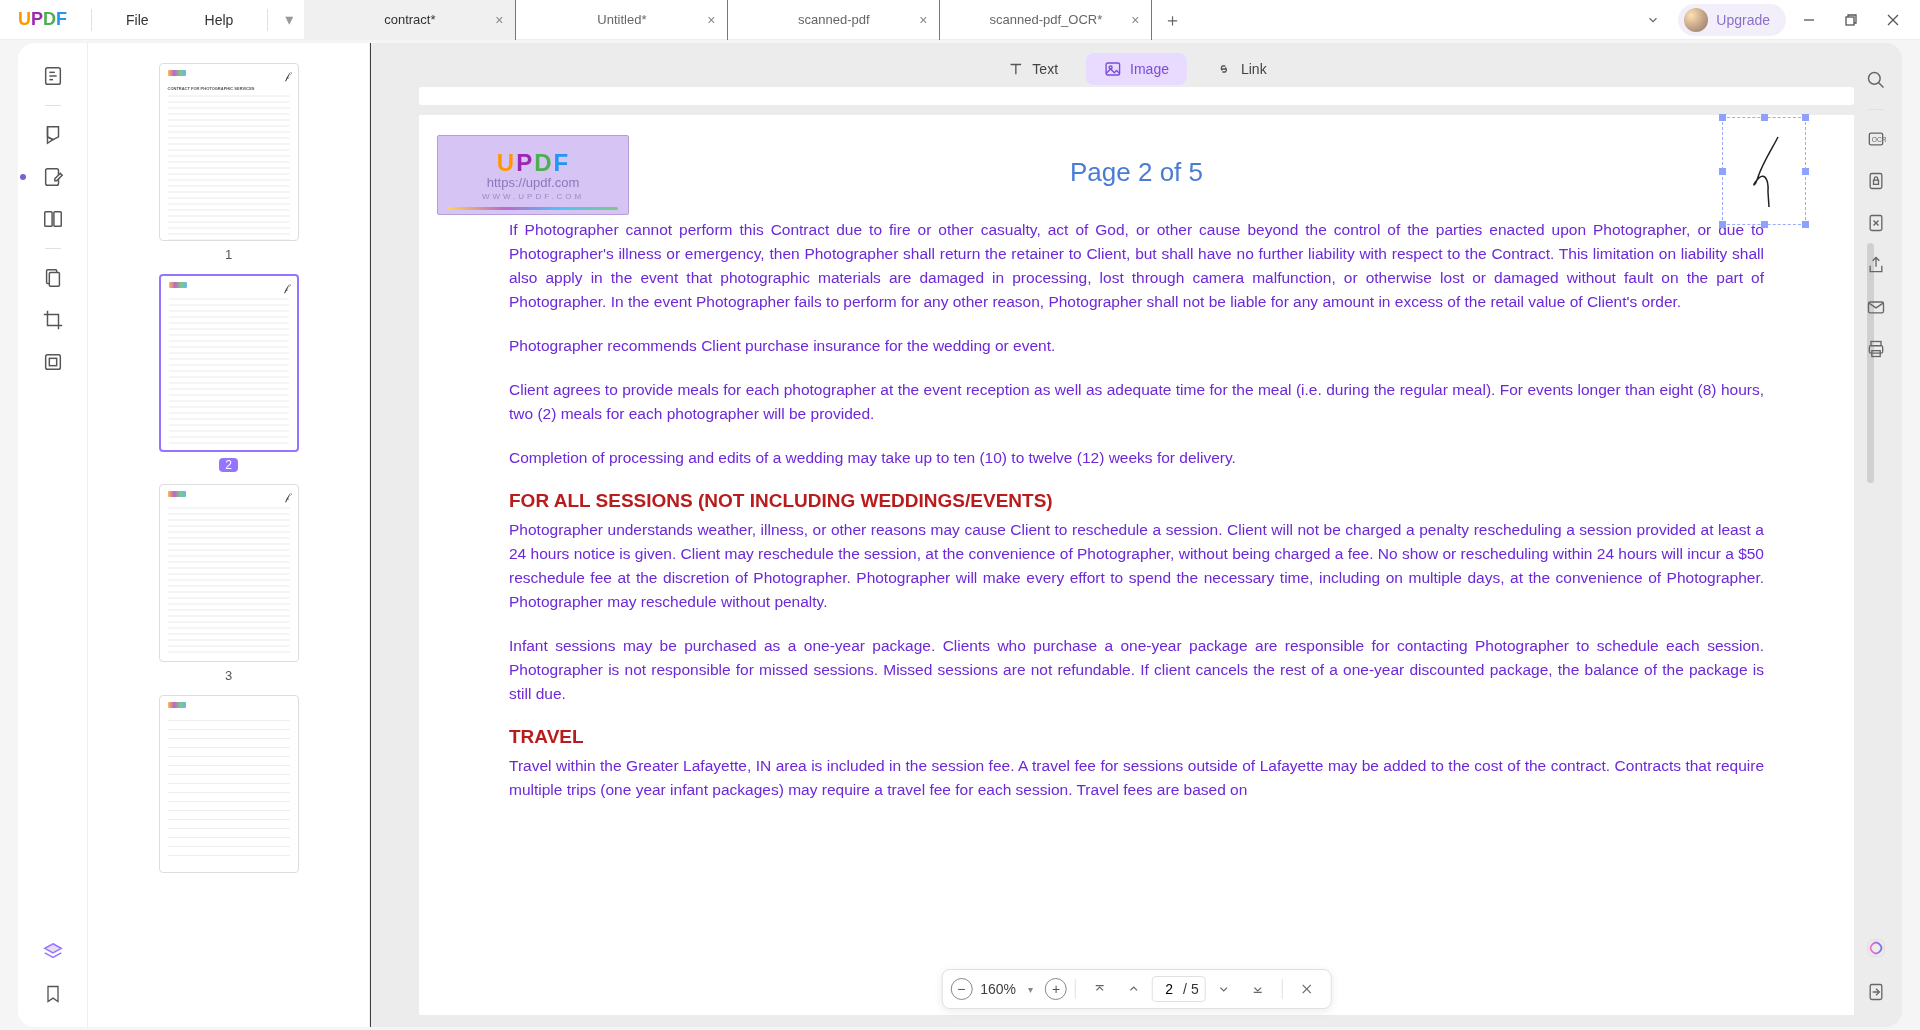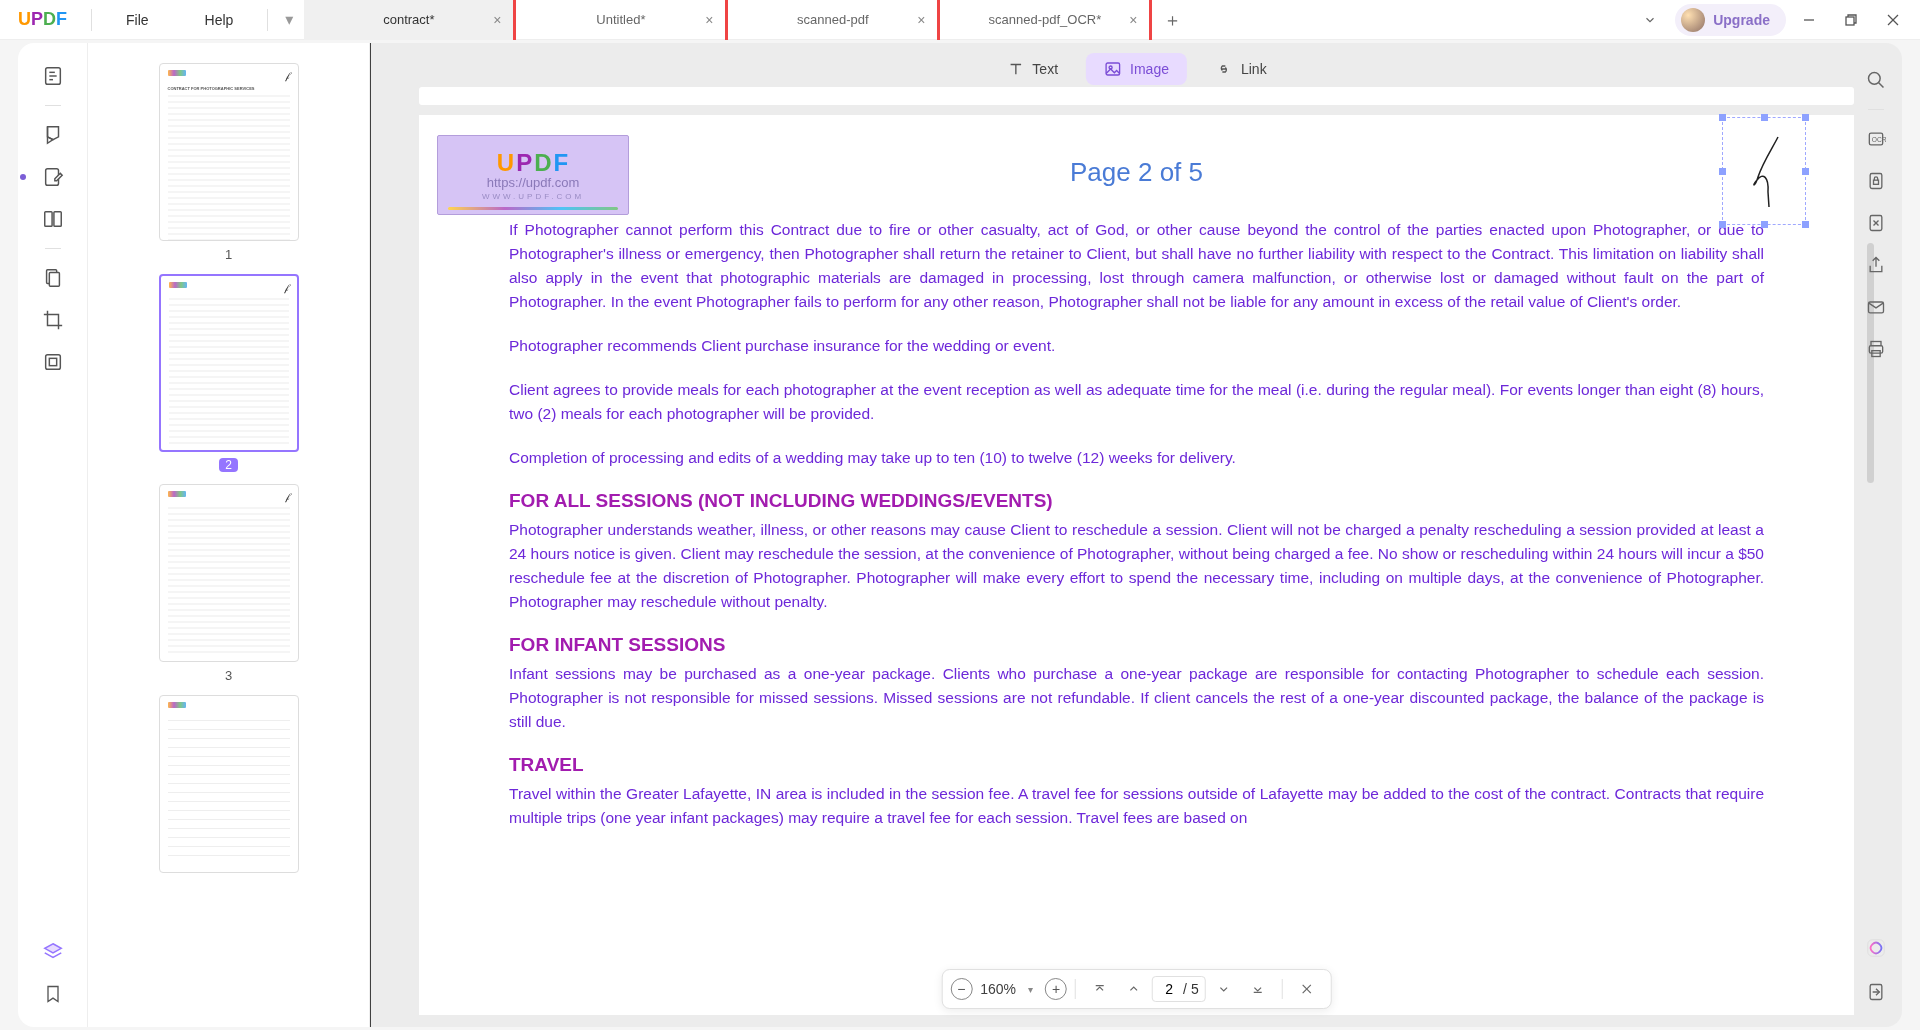--- a/index.html
+++ b/index.html
@@ -9,25 +9,25 @@
 .titlebar { height: 40px; background: #fff; display: flex; align-items: center; border-bottom: 1px solid #eee; }
 .logo { padding: 0 18px; font-weight: 700; font-size: 18px; }
 .logo .u { color: #ff9800; }
 .logo .p { color: #9c27b0; }
 .logo .d { color: #4caf50; }
 .logo .f { color: #2196f3; }
 .vdiv { width: 1px; height: 22px; background: #e0e0e0; margin: 0 6px; }
 .menu-item { padding: 0 28px; font-size: 14px; color: #333; cursor: pointer; }
 .tab-drop { width: 30px; text-align: center; color: #999; cursor: pointer; }
 .tabs { display: flex; height: 40px; }
-.tab { position: relative; width: 212px; display: flex; align-items: center; justify-content: center; font-size: 13px; color: #666; border-right: 3px solid #ef4444; cursor: pointer; }
+.tab { position: relative; width: 212px; display: flex; align-items: center; justify-content: center; font-size: 13px; color: #666; border-right: 1px solid #ef4444; cursor: pointer; }
 .tab.active { background: #f0f0f0; color: #333; }
 .tab-close { position: absolute; right: 12px; color: #888; font-size: 14px; cursor: pointer; }
 .tab-add { width: 40px; display: flex; align-items: center; justify-content: center; color: #666; font-size: 18px; cursor: pointer; }
-.titlebar-right { margin-left: auto; display: flex; align-items: center; gap: 4px; padding-right: 8px; font-weight: bold; }
+.titlebar-right { margin-left: auto; display: flex; align-items: center; gap: 4px; padding-right: 8px; }
 .chev-tabs { padding: 0 14px; color: #666; cursor: pointer; }
 .upgrade-pill { display: flex; align-items: center; gap: 8px; background: #f3effa; padding: 4px 16px 4px 6px; border-radius: 18px; cursor: pointer; }
 .avatar { width: 24px; height: 24px; border-radius: 50%; background: radial-gradient(circle at 30% 30%, #ffe0b2, #8d6e63); }
 .upgrade-pill span { color: #8a6fc7; font-size: 14px; }
 .win-btn { width: 38px; height: 30px; display: flex; align-items: center; justify-content: center; color: #555; cursor: pointer; font-size: 13px; }
 
 
 .main { position: absolute; top: 40px; left: 0; right: 0; bottom: 0; display: flex; }
 
 
@@ -70,21 +70,21 @@
 .sig-box { position: absolute; top: 2px; right: 48px; width: 84px; height: 108px; border: 1px dashed #9fa8ff; }
 .sig-box .handle { position:absolute; width:7px; height:7px; background:#8da1ff; }
 .sig-box .h-tl{top:-4px;left:-4px;} .sig-box .h-tr{top:-4px;right:-4px;}
 .sig-box .h-bl{bottom:-4px;left:-4px;} .sig-box .h-br{bottom:-4px;right:-4px;}
 .sig-box .h-tm{top:-4px;left:calc(50% - 3px);} .sig-box .h-bm{bottom:-4px;left:calc(50% - 3px);}
 .sig-box .h-ml{left:-4px;top:calc(50% - 3px);} .sig-box .h-mr{right:-4px;top:calc(50% - 3px);}
 .sig-path { position:absolute; top:14px; left:20px; }
 
 .page-title { text-align: center; color: #4a7bd6; font-size: 26px; font-weight: 500; margin-bottom: 30px; margin-top: 20px; }
 .body-text { font-size: 15.5px; color: #6d28d9; line-height: 1.55; text-align: justify; margin-bottom: 20px; }
-.section-h { font-size: 19px; font-weight: 700; color: #a21caf; margin-bottom: 6px; margin-top: 8px; }
+.section-h { font-size: 19px; font-weight: 700; color: #b91c1c; margin-bottom: 6px; margin-top: 8px; }
 
 
 .right-tools { position: absolute; top: 10px; right: 4px; bottom: 10px; width: 44px; display: flex; flex-direction: column; align-items: center; gap: 4px; padding-top: 8px; }
 .right-tools .tool-btn { color:#666; }
 .right-bottom { margin-top:auto; margin-bottom:6px; display:flex; flex-direction:column; gap:6px; align-items:center;}
 
 
 .bottom-bar { position: absolute; bottom: 18px; left: 50%; transform: translateX(-50%); background: #fff; border: 1px solid #e0e0e0; box-shadow: 0 2px 10px rgba(0,0,0,0.08); border-radius: 8px; height: 40px; display: flex; align-items: center; padding: 0 8px; gap: 2px; z-index:10;}
 .bb-btn { width: 32px; height: 32px; display: flex; align-items: center; justify-content: center; color: #555; cursor: pointer; border-radius:4px;}
 .bb-btn.circ { border:1.5px solid #888; border-radius:50%; width:22px; height:22px; font-size:14px; }
@@ -315,21 +315,20 @@
           </svg>
       </div>
 
       <div class="page-title">Page 2 of 5</div>
       <p class="body-text">If Photographer cannot perform this Contract due to fire or other casualty, act of God, or other cause beyond the control of the parties enacted upon Photographer, or due to Photographer's illness or emergency, then Photographer shall return the retainer to Client, but shall have no further liability with respect to the Contract. This limitation on liability shall also apply in the event that photographic materials are damaged in processing, lost through camera malfunction, or otherwise lost or damaged without fault on the part of Photographer. In the event Photographer fails to perform for any other reason, Photographer shall not be liable for any amount in excess of the retail value of Client's order.</p>
       <p class="body-text">Photographer recommends Client purchase insurance for the wedding or event.</p>
       <p class="body-text">Client agrees to provide meals for each photographer at the event reception as well as adequate time for the meal (i.e. during the regular meal). For events longer than eight (8) hours, two (2) meals for each photographer will be provided.</p>
       <p class="body-text">Completion of processing and edits of a wedding may take up to ten (10) to twelve (12) weeks for delivery.</p>
       <div class="section-h">FOR ALL SESSIONS (NOT INCLUDING WEDDINGS/EVENTS)</div>
       <p class="body-text">Photographer understands weather, illness, or other reasons may cause Client to reschedule a session. Client will not be charged a penalty rescheduling a session provided at least a 24 hours notice is given. Client may reschedule the session, at the convenience of Photographer, without being charged a fee. No show or rescheduling within 24 hours will incur a $50 reschedule fee at the discretion of Photographer. Photographer will make every effort to spend the necessary time, including on multiple days, at the convenience of Photographer. Photographer may reschedule without penalty.</p>
-      <div class="section-h">FOR INFANT SESSIONS</div>
       <p class="body-text">Infant sessions may be purchased as a one-year package. Clients who purchase a one-year package are responsible for contacting Photographer to schedule each session. Photographer is not responsible for missed sessions. Missed sessions are not refundable. If client cancels the rest of a one-year discounted package, the balance of the package is still due.</p>
       <div class="section-h">TRAVEL</div>
       <p class="body-text">Travel within the Greater Lafayette, IN area is included in the session fee. A travel fee for sessions outside of Lafayette may be added to the cost of the contract. Contracts that require multiple trips (one year infant packages) may require a travel fee for each session. Travel fees are based on</p>
     </div>
 
     <div class="scroll-track"></div>
 
     <div class="right-tools">
       <div class="tool-btn">
           <svg width="20" height="20" viewBox="0 0 24 24" fill="none" stroke="#666" stroke-width="1.8">

